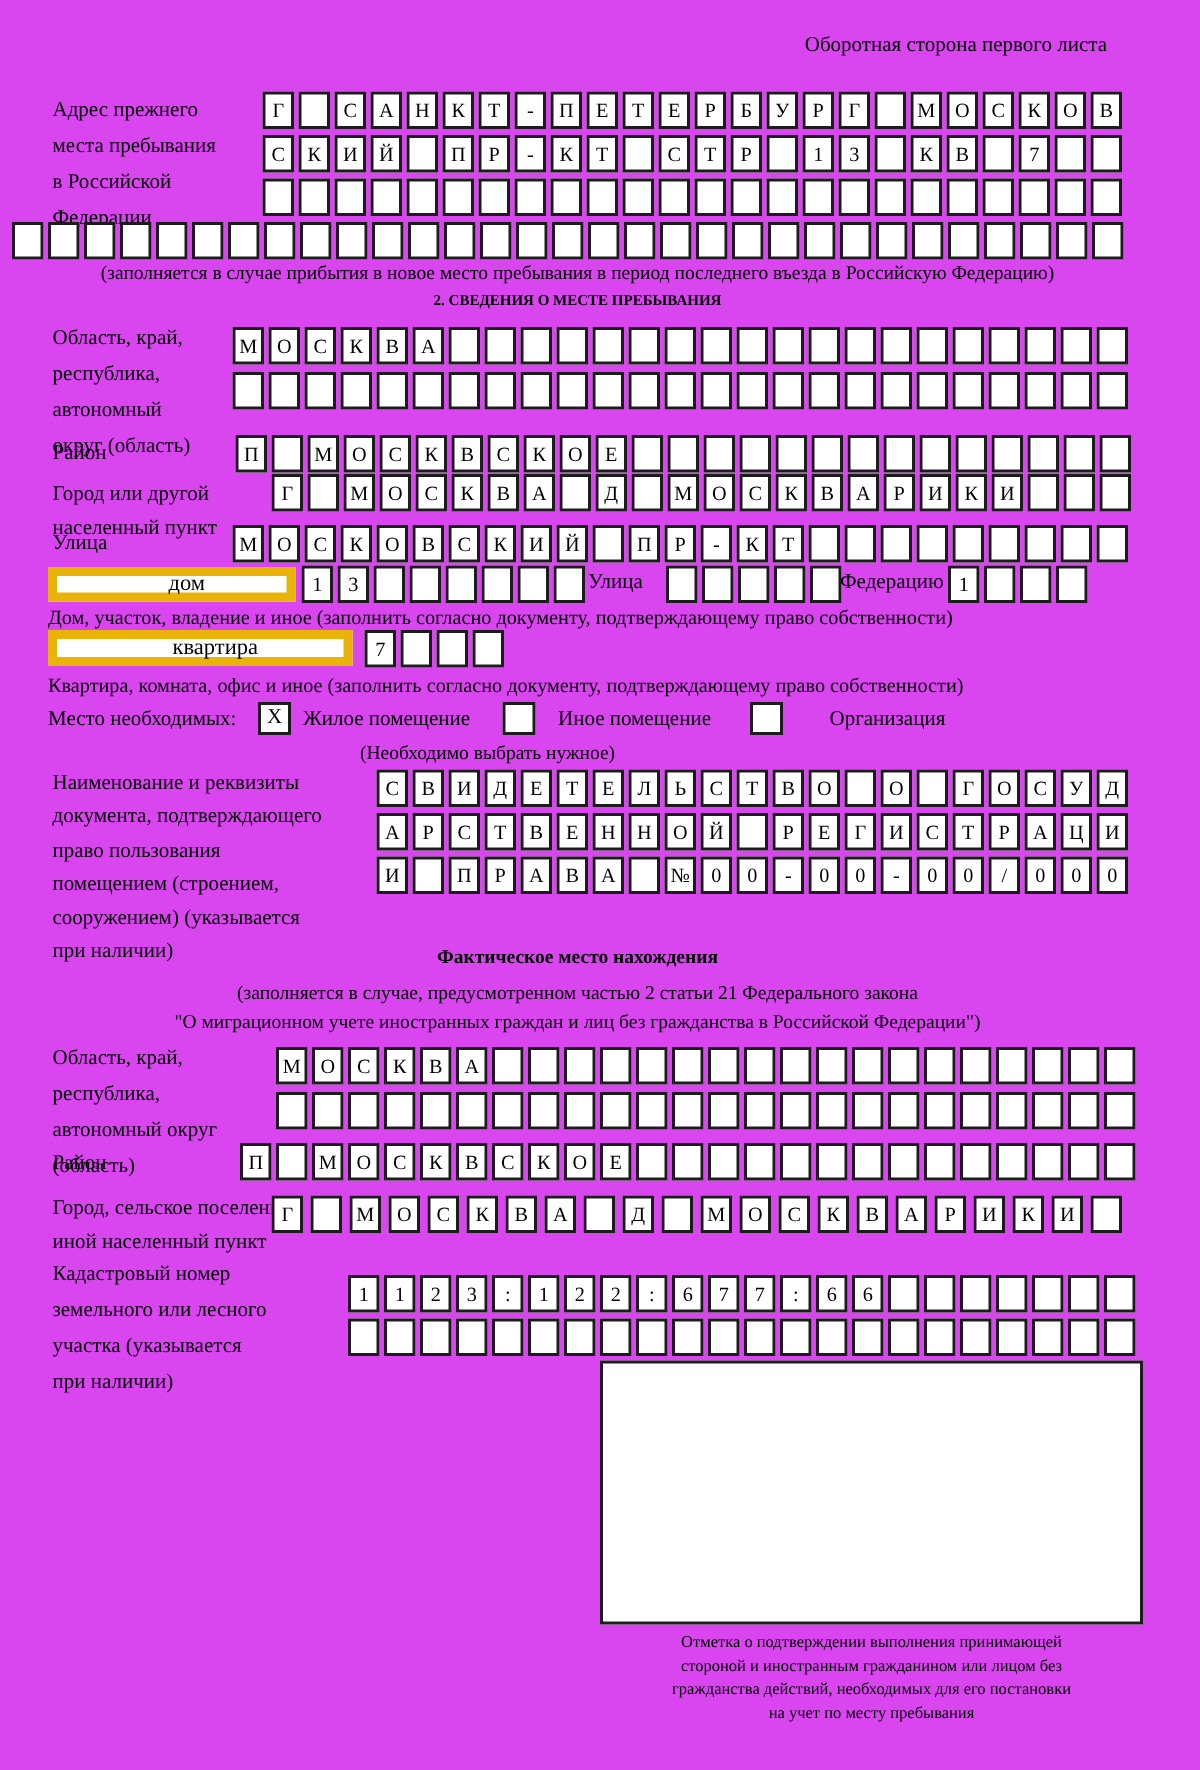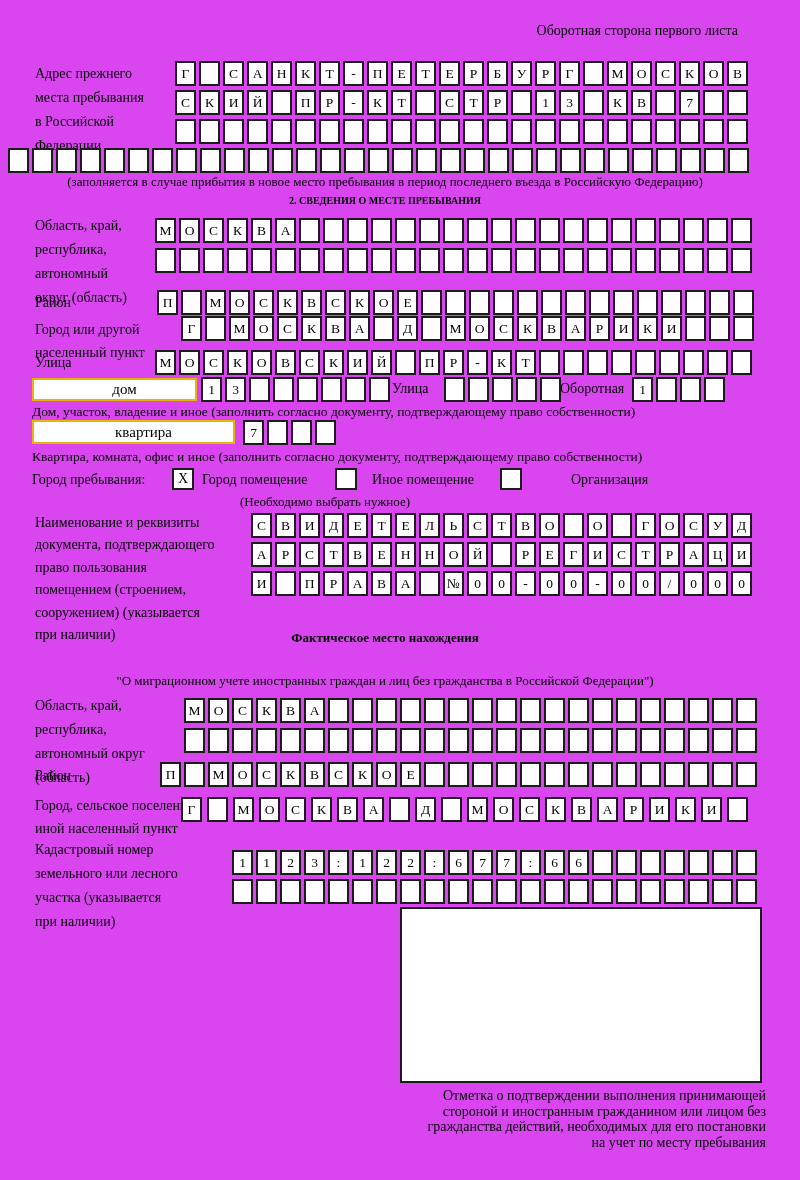--- a/index.html
+++ b/index.html
@@ -15,29 +15,29 @@
     display:flex; align-items:center; justify-content:center;
     font-size:13.5px; line-height:1; background:#fff;
   }
   .label { position:absolute; font-size:14px; line-height:24px; white-space:pre-line; }
   .lh22 { line-height:22.4px; }
   .lh23 { line-height:23px; }
   .small-note { position:absolute; font-size:13px; white-space:pre-line; }
   .center { left:0; width:770px; text-align:center; }
   .hdr { position:absolute; font-weight:bold; font-size:10px; }
   .fieldbox {
-    position:absolute; border:2px solid #eab308; background:#fff;
+    position:absolute; border:6px solid #eab308; background:#fff;
     display:flex; align-items:center; justify-content:center; font-size:15px;padding-left:20px;
   }
   .checkbox {
     position:absolute; width:22px; height:22px; border:2px solid #1c1c1c;
     display:flex; align-items:center; justify-content:center; font-size:14px; background:#fff;
   }
   .stamp { position:absolute; border:2px solid #1c1c1c; background:#fff; }
-  .caption { position:absolute; font-size:14px; line-height:15.5px; text-align:right; white-space:pre-line; }
+  .caption { position:absolute; font-size:11px; line-height:15.5px; text-align:center; white-space:pre-line; }
 </style>
 </head>
 <body>
 
 <div id="page">
 
   <div class="label" style="left:0;top:22px;width:738px;text-align:right;font-size:14px;line-height:18px">Оборотная сторона первого листа</div>
 
   <div class="label" style="left:35px;top:62px">Адрес прежнего
 места пребывания
@@ -316,45 +316,45 @@
       <div class="cell"></div>
     </div>
   <div class="label" style="left:392px;top:378px;line-height:22px">Улица</div>
   <div class="row" style="left:444px;top:377px">
       <div class="cell"></div>
       <div class="cell"></div>
       <div class="cell"></div>
       <div class="cell"></div>
       <div class="cell"></div>
     </div>
-  <div class="label" style="left:560px;top:378px;line-height:22px">Оборотная</div>
+  <div class="label" style="left:560px;top:378px;line-height:22px">Федерацию</div>
   <div class="row" style="left:632px;top:377px">
       <div class="cell">1</div>
       <div class="cell"></div>
       <div class="cell"></div>
       <div class="cell"></div>
     </div>
   <div class="small-note" style="left:32px;top:404px;font-size:13.5px">Дом, участок, владение и иное (заполнить согласно документу, подтверждающему право собственности)</div>
 
   <div class="fieldbox" style="left:32px;top:420px;width:203px;height:24px">квартира</div>
   <div class="row" style="left:243px;top:420px">
       <div class="cell">7</div>
       <div class="cell"></div>
       <div class="cell"></div>
       <div class="cell"></div>
     </div>
   <div class="small-note" style="left:32px;top:449px;font-size:13.5px">Квартира, комната, офис и иное (заполнить согласно документу, подтверждающему право собственности)</div>
 
-  <div class="label" style="left:32px;top:470px;line-height:20px">Город пребывания:</div>
+  <div class="label" style="left:32px;top:470px;line-height:20px">Место необходимых:</div>
   <div class="checkbox" style="left:172px;top:468px">X</div>
-  <div class="label" style="left:202px;top:470px;line-height:20px">Город помещение</div>
+  <div class="label" style="left:202px;top:470px;line-height:20px">Жилое помещение</div>
   <div class="checkbox" style="left:335px;top:468px"></div>
   <div class="label" style="left:372px;top:470px;line-height:20px">Иное помещение</div>
   <div class="checkbox" style="left:500px;top:468px"></div>
-  <div class="label" style="left:571px;top:470px;line-height:20px">Организация</div>
+  <div class="label" style="left:553px;top:470px;line-height:20px">Организация</div>
   <div class="small-note" style="left:240px;top:494px">(Необходимо выбрать нужное)</div>
 
   <div class="label lh22" style="left:35px;top:512px">Наименование и реквизиты
 документа, подтверждающего
 право пользования
 помещением (строением,
 сооружением) (указывается
 при наличии)</div>
   <div class="row" style="left:251px;top:513px">
       <div class="cell">С</div>
@@ -420,20 +420,21 @@
       <div class="cell">-</div>
       <div class="cell">0</div>
       <div class="cell">0</div>
       <div class="cell">/</div>
       <div class="cell">0</div>
       <div class="cell">0</div>
       <div class="cell">0</div>
     </div>
 
   <div class="hdr center" style="top:630px;font-size:13px">Фактическое место нахождения</div>
+  <div class="small-note center" style="top:654px">(заполняется в случае, предусмотренном частью 2 статьи 21 Федерального закона</div>
   <div class="small-note center" style="top:673px">"О миграционном учете иностранных граждан и лиц без гражданства в Российской Федерации")</div>
 
   <div class="label" style="left:35px;top:694px">Область, край,
 республика,
 автономный округ
 (область)</div>
   <div class="row" style="left:184px;top:698px">
       <div class="cell">М</div>
       <div class="cell">О</div>
       <div class="cell">С</div>

